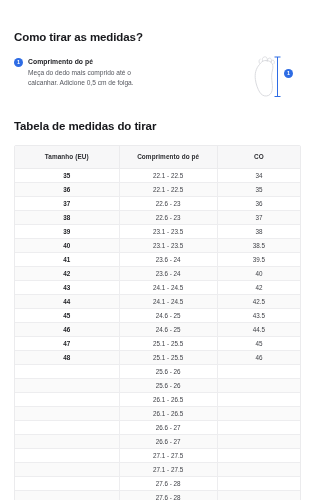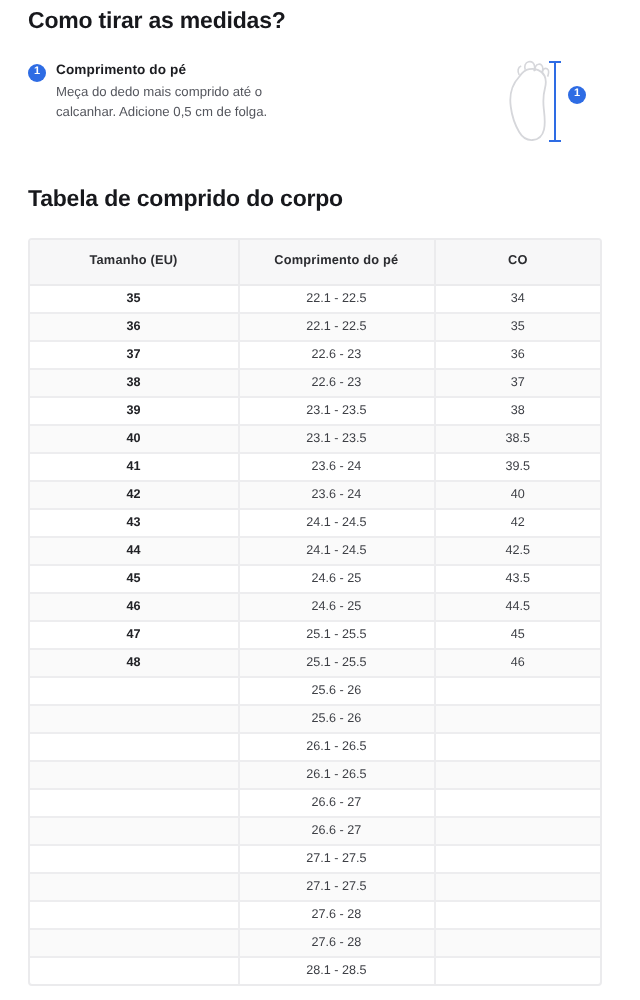--- a/index.html
+++ b/index.html
@@ -19,21 +19,21 @@
     height: 500px;
     overflow: hidden;
     padding: 0 14px;
   }
 
   
   .h1 {
     font-size: 11.5px;
     font-weight: bold;
     letter-spacing: -0.1px;
-    margin: 4px 0 0 0;
+    margin: 30px 0 0 0;
     line-height: 14px;
     color: #17181c;
   }
 
   .measure-block {
     position: relative;
     margin-top: 13px;
     min-height: 44px;
   }
 
@@ -190,21 +190,21 @@
 
         <line x1="32.5" y1="5.0" x2="32.5" y2="44.5" stroke="#2e6ce4" stroke-width="1"></line>
         <line x1="29.5" y1="5.0" x2="35.5" y2="5.0" stroke="#2e6ce4" stroke-width="1"></line>
         <line x1="29.5" y1="44.5" x2="35.5" y2="44.5" stroke="#2e6ce4" stroke-width="1"></line>
       </svg>
       <div class="diagram-badge">1</div>
     </div>
 
   </div>
 
-  <h2 class="h2">Tabela de comprido do corpo</h2>
+  <h2 class="h2">Tabela de medidas do tirar</h2>
 
   <div class="table-wrap">
     <table>
       <colgroup>
           <col class="c1">
           <col class="c2">
           <col class="c3">
         </colgroup>
       <thead>
         <tr>

